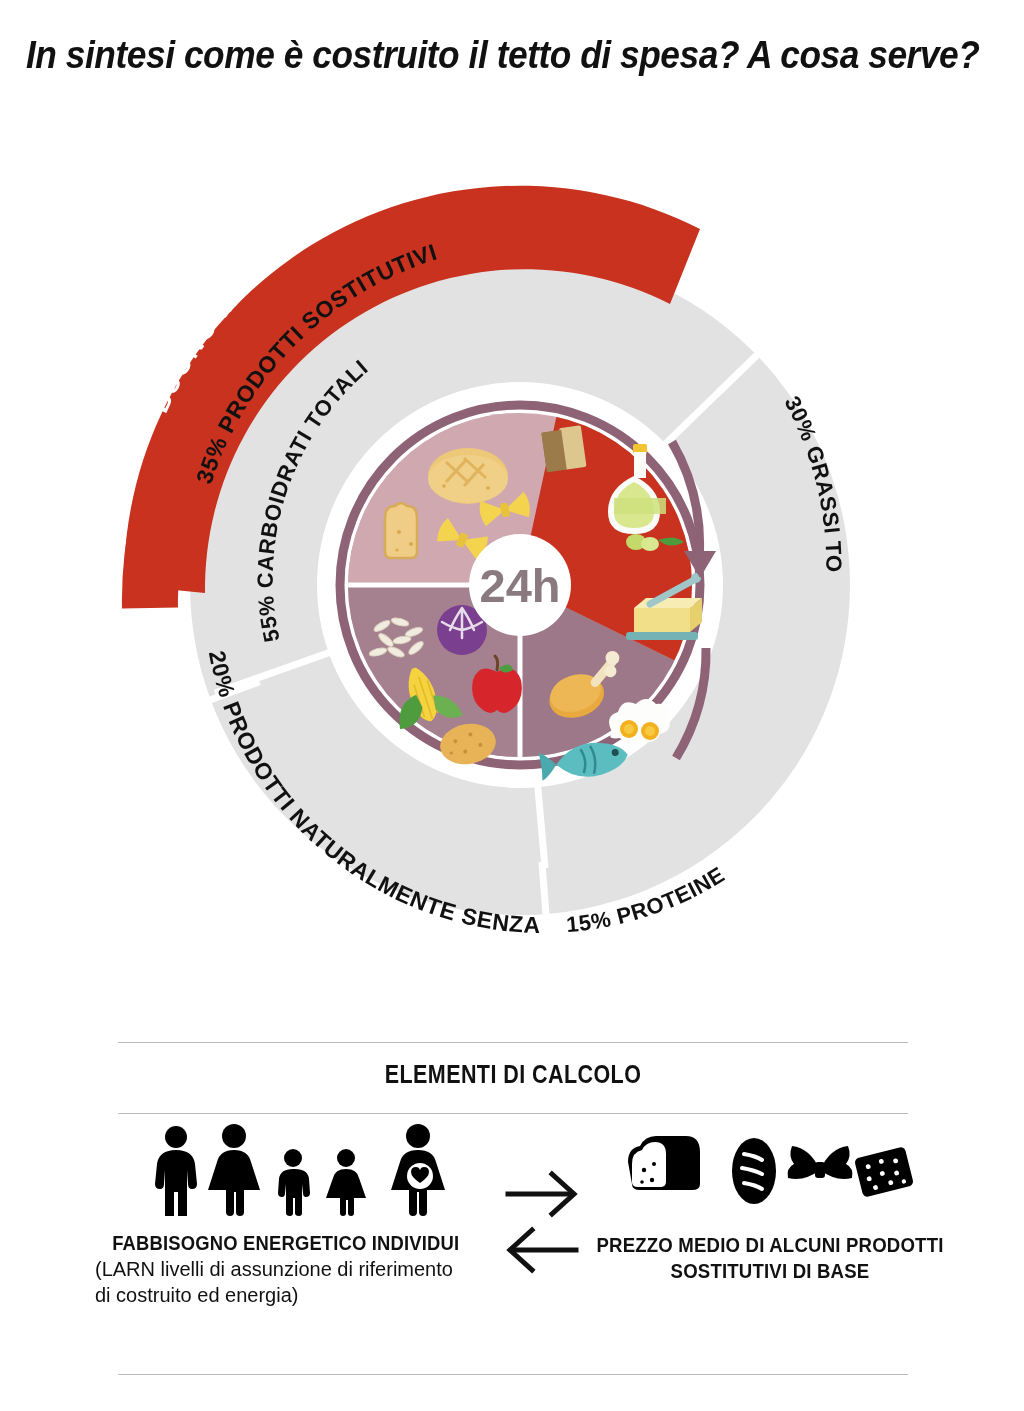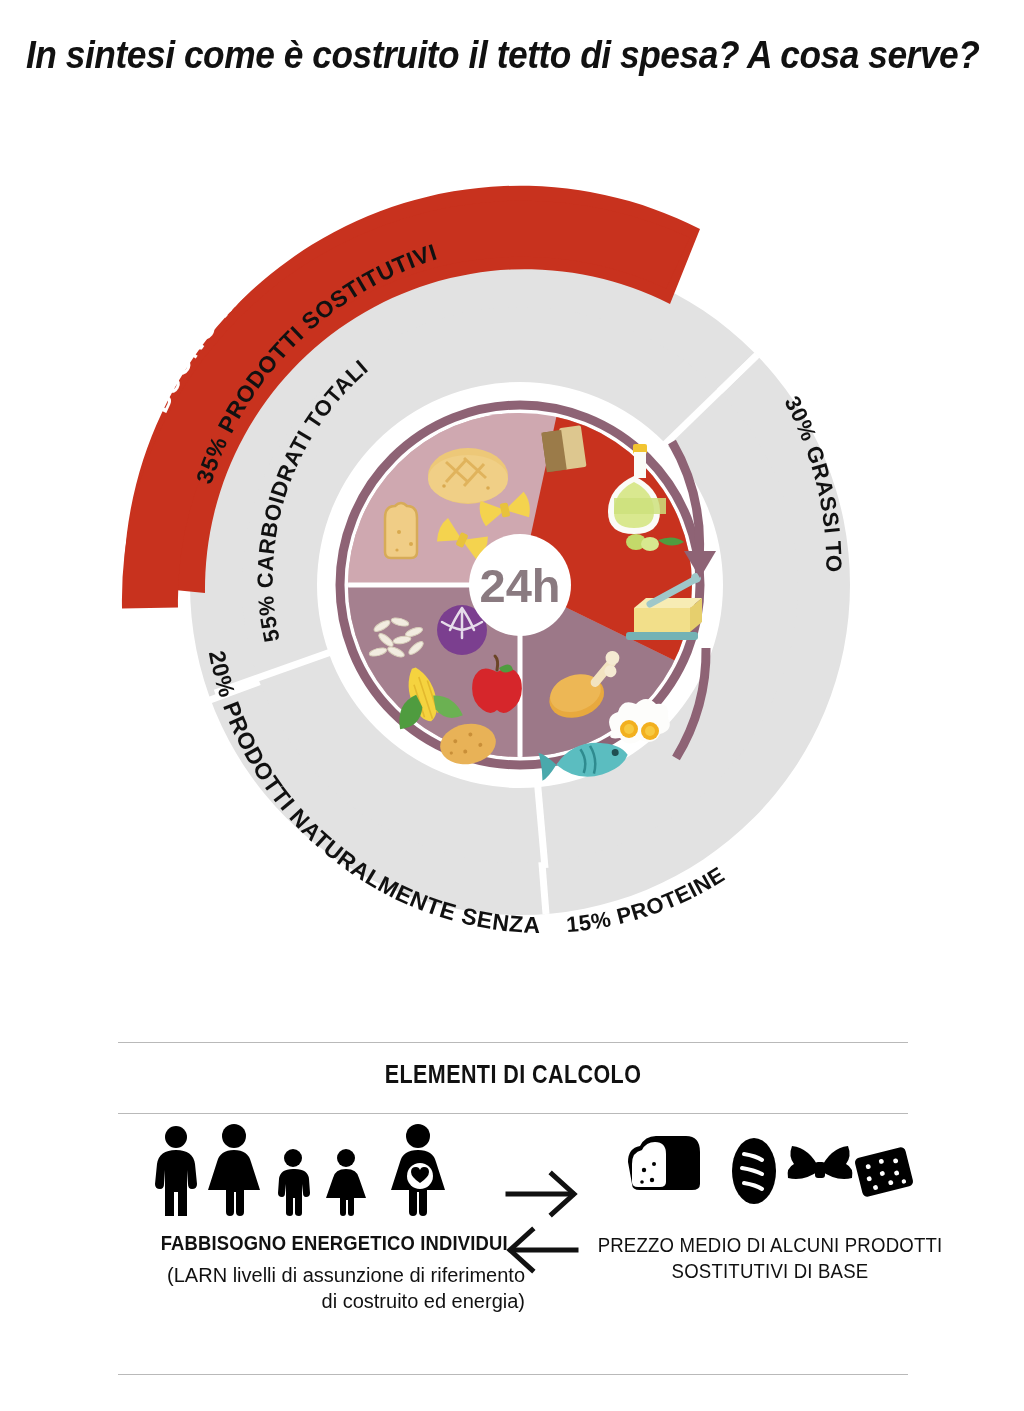--- a/index.html
+++ b/index.html
@@ -29,30 +29,30 @@
   .rule.r3{top:1374px;}
   .calc-title{
     position:absolute;left:118px;top:1060px;width:790px;text-align:center;
     font-size:25px;font-weight:bold;letter-spacing:0.5px;
     transform:scaleX(0.86);transform-origin:center center;
   }
   .people{position:absolute;left:150px;top:1124px;width:320px;height:92px;}
   .foods{position:absolute;left:622px;top:1136px;width:300px;height:72px;}
   .arrows{position:absolute;left:500px;top:1168px;width:110px;height:110px;}
   .cap-left{
-    position:absolute;left:95px;top:1232px;width:430px;text-align:right;
+    position:absolute;left:95px;top:1232px;width:430px;text-align:left;
   }
   .cap-left .h{
     font-size:20px;font-weight:bold;letter-spacing:0.2px;
     transform:scaleX(0.92);transform-origin:center center;
   }
-  .cap-left .sub{font-size:20px;line-height:1.28;margin-top:8px;}
+  .cap-left .sub{font-size:20px;line-height:1.28;margin-top:2px;}
   .cap-right{
     position:absolute;left:575px;top:1232px;width:390px;text-align:center;
-    font-size:20px;font-weight:normal;line-height:1.3;letter-spacing:0.2px;
+    font-size:20px;font-weight:bold;line-height:1.3;letter-spacing:0.2px;
   }
   .cap-right span{display:block;transform:scaleX(0.93);transform-origin:center center;}
 </style>
 </head>
 <body>
 
 <div class="title">In sintesi come è costruito il tetto di spesa? A cosa serve?</div>
 
 <div class="donut-wrap">
 <svg class="donut" width="1024" height="900" viewBox="0 0 1024 900">

